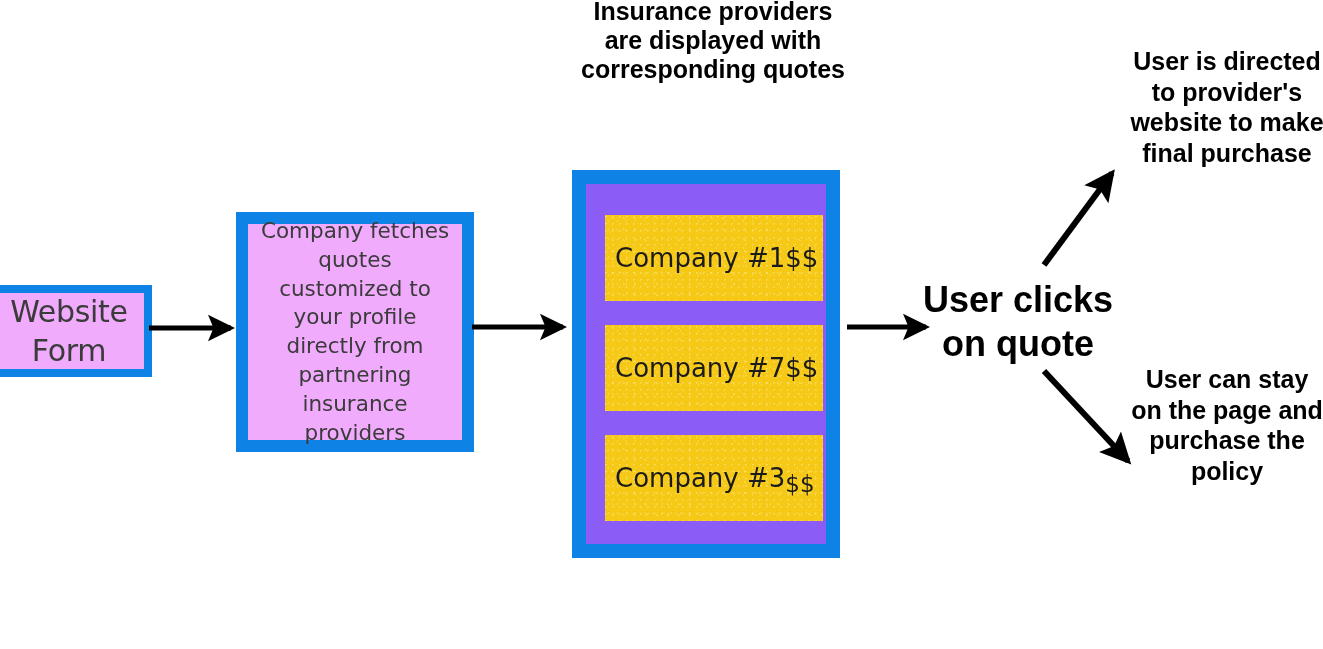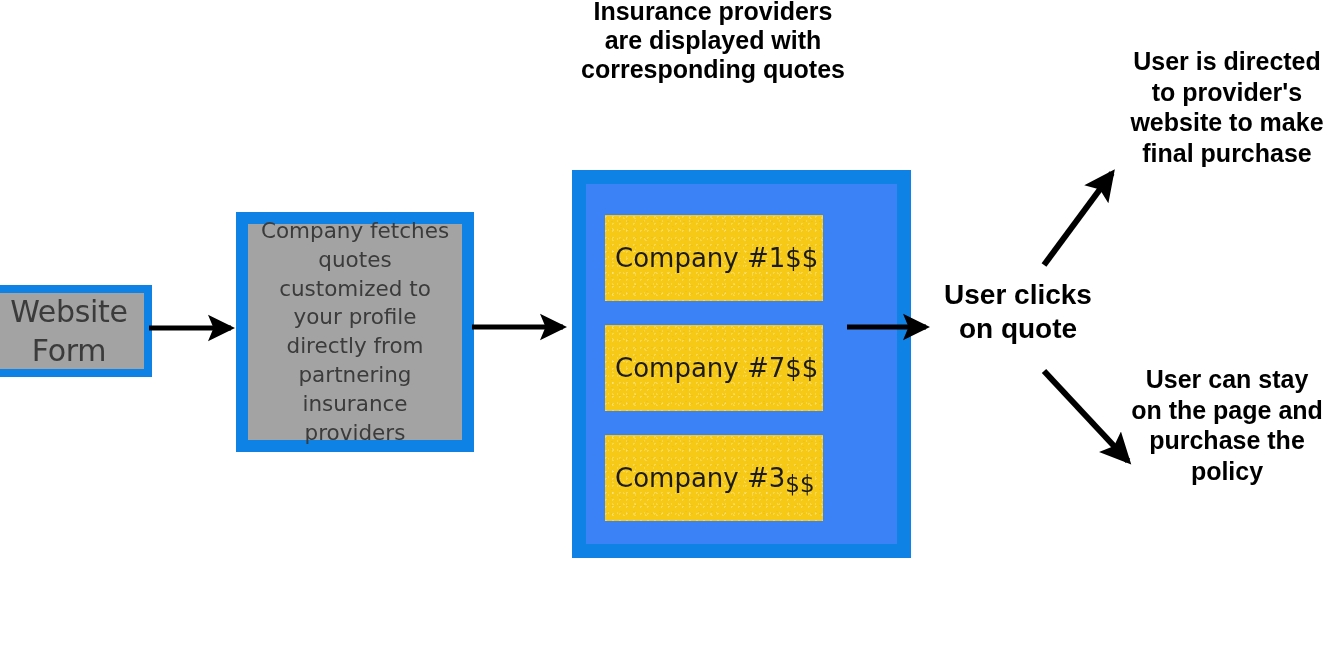--- a/index.html
+++ b/index.html
@@ -25,21 +25,21 @@
     font-weight: bold;
     color: #000000;
     text-align: center;
     line-height: 1.16;
     white-space: pre-line;
   }
 
   
   .blue-box {
     position: absolute;
-    background: #a3a3a3;
+    background: #f0abfc;
     box-sizing: border-box;
     padding-left: 11px;
   }
   .blue-box .box-text {
     position: absolute;
     left: 0;
     right: 0;
     top: 50%;
     transform: translateY(-50%);
     text-align: center;
@@ -73,24 +73,24 @@
   #fetch-quotes-box .box-text {
     font-size: 21.5px;
     line-height: 1.34;
   }
 
   
   #quotes-container {
     position: absolute;
     left: 572px;
     top: 170px;
-    width: 339px;
+    width: 268px;
     height: 388px;
     border: 14px solid #0F82E6;
-    background: #3b82f6;
+    background: #8b5cf6;
     box-sizing: border-box;
   }
   .quote-row {
     position: absolute;
     left: 19px;
     width: 218px;
     height: 86px;
     background:
       radial-gradient(circle at 11% 23%, rgba(255,255,255,0.26) 0 1px, transparent 1px),
       radial-gradient(circle at 39% 67%, rgba(255,255,255,0.22) 0 1px, transparent 1px),
@@ -133,21 +133,21 @@
   #quotes-caption {
     left: 578px;
     top: -3px;
     width: 270px;
     font-size: 25px;
   }
   #user-clicks-label {
     left: 910px;
     top: 278px;
     width: 216px;
-    font-size: 28px;
+    font-size: 36px;
     line-height: 1.22;
   }
   #branch-top-caption {
     left: 1128px;
     top: 46px;
     width: 198px;
     font-size: 25px;
     line-height: 1.22;
   }
   #branch-bottom-caption {

